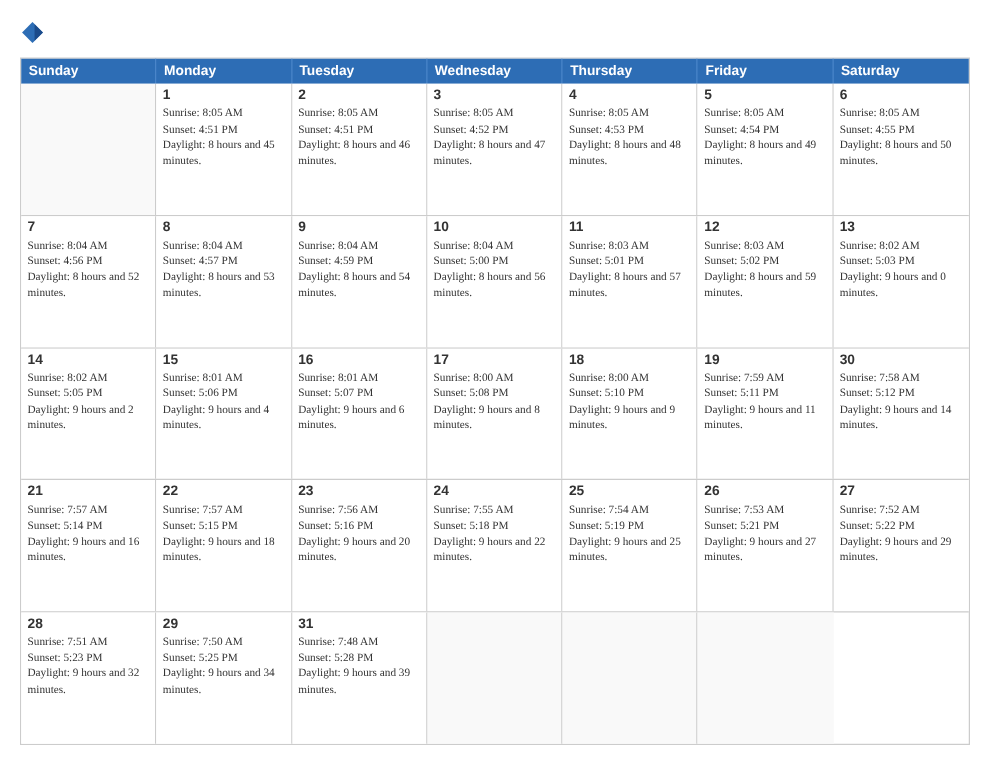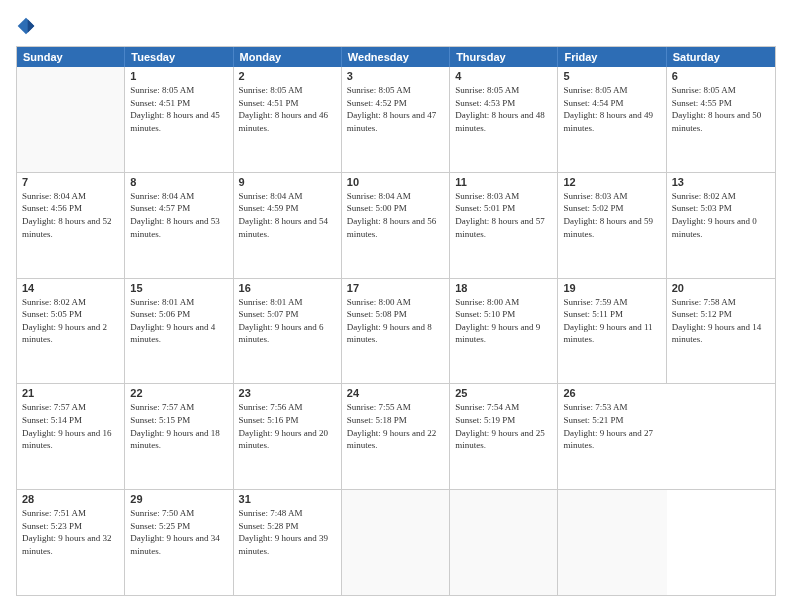--- a/index.html
+++ b/index.html
@@ -117,22 +117,22 @@
     </div>
     <div class="title-block">
       <div class="month-title"></div>
       <div class="location-title"></div>
     </div>
   </div>
 
   <div class="calendar">
     <div class="cal-header">
     <div class="cal-header-cell">Sunday</div>
+        <div class="cal-header-cell">Monday</div>
         <div class="cal-header-cell">Tuesday</div>
-        <div class="cal-header-cell">Monday</div>
         <div class="cal-header-cell">Wednesday</div>
         <div class="cal-header-cell">Thursday</div>
         <div class="cal-header-cell">Friday</div>
         <div class="cal-header-cell">Saturday</div>
       </div>
     <div class="cal-body">
     <div class="cal-row">
           <div class="cal-cell empty"></div>
           <div class="cal-cell">
         <span class="day-number">1</span>
@@ -208,21 +208,21 @@
       </div>
           <div class="cal-cell">
         <span class="day-number">18</span>
         <span class="cell-text">Sunrise: 8:00 AM<br>Sunset: 5:10 PM<br>Daylight: 9 hours and 9 minutes.</span>
       </div>
           <div class="cal-cell">
         <span class="day-number">19</span>
         <span class="cell-text">Sunrise: 7:59 AM<br>Sunset: 5:11 PM<br>Daylight: 9 hours and 11 minutes.</span>
       </div>
           <div class="cal-cell">
-        <span class="day-number">20</span>
+        <span class="day-number">30</span>
         <span class="cell-text">Sunrise: 7:58 AM<br>Sunset: 5:12 PM<br>Daylight: 9 hours and 14 minutes.</span>
       </div>
         </div>
         <div class="cal-row">
           <div class="cal-cell">
         <span class="day-number">21</span>
         <span class="cell-text">Sunrise: 7:57 AM<br>Sunset: 5:14 PM<br>Daylight: 9 hours and 16 minutes.</span>
       </div>
           <div class="cal-cell">
         <span class="day-number">22</span>
@@ -236,20 +236,24 @@
         <span class="day-number">24</span>
         <span class="cell-text">Sunrise: 7:55 AM<br>Sunset: 5:18 PM<br>Daylight: 9 hours and 22 minutes.</span>
       </div>
           <div class="cal-cell">
         <span class="day-number">25</span>
         <span class="cell-text">Sunrise: 7:54 AM<br>Sunset: 5:19 PM<br>Daylight: 9 hours and 25 minutes.</span>
       </div>
           <div class="cal-cell">
         <span class="day-number">26</span>
         <span class="cell-text">Sunrise: 7:53 AM<br>Sunset: 5:21 PM<br>Daylight: 9 hours and 27 minutes.</span>
+      </div>
+          <div class="cal-cell">
+        <span class="day-number">27</span>
+        <span class="cell-text">Sunrise: 7:52 AM<br>Sunset: 5:22 PM<br>Daylight: 9 hours and 29 minutes.</span>
       </div>
         </div>
         <div class="cal-row">
           <div class="cal-cell">
         <span class="day-number">28</span>
         <span class="cell-text">Sunrise: 7:51 AM<br>Sunset: 5:23 PM<br>Daylight: 9 hours and 32 minutes.</span>
       </div>
           <div class="cal-cell">
         <span class="day-number">29</span>
         <span class="cell-text">Sunrise: 7:50 AM<br>Sunset: 5:25 PM<br>Daylight: 9 hours and 34 minutes.</span>

